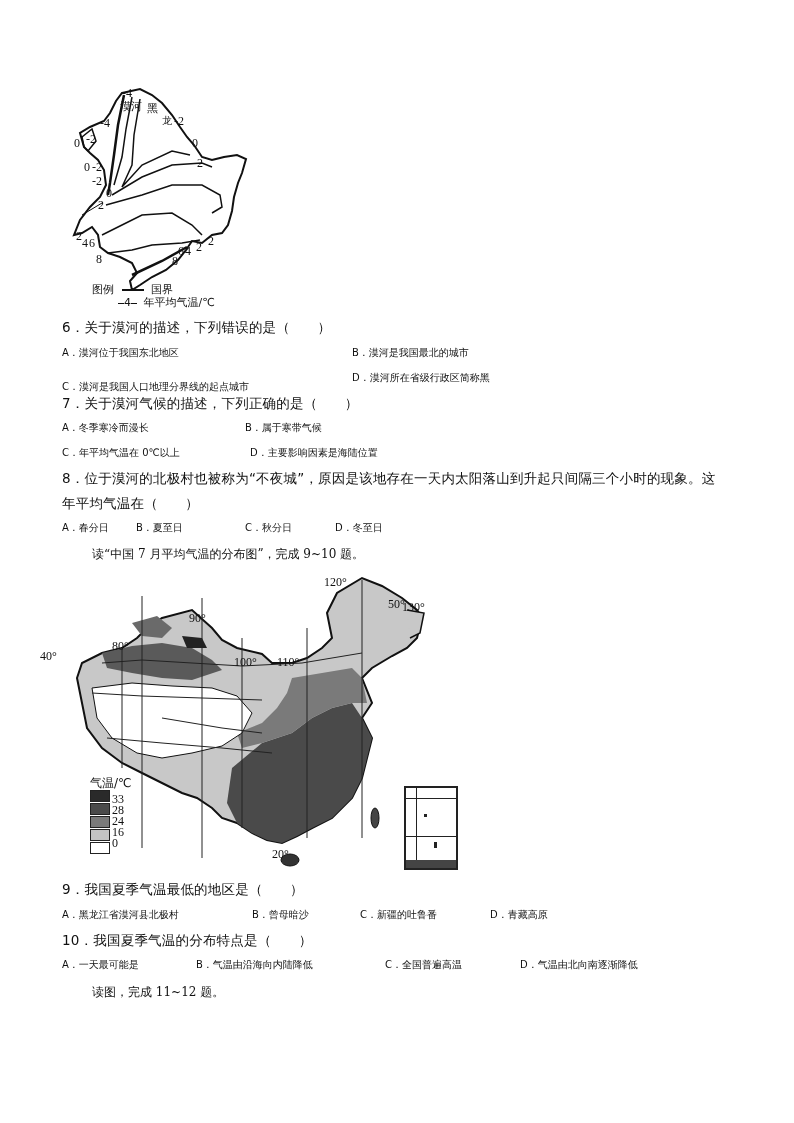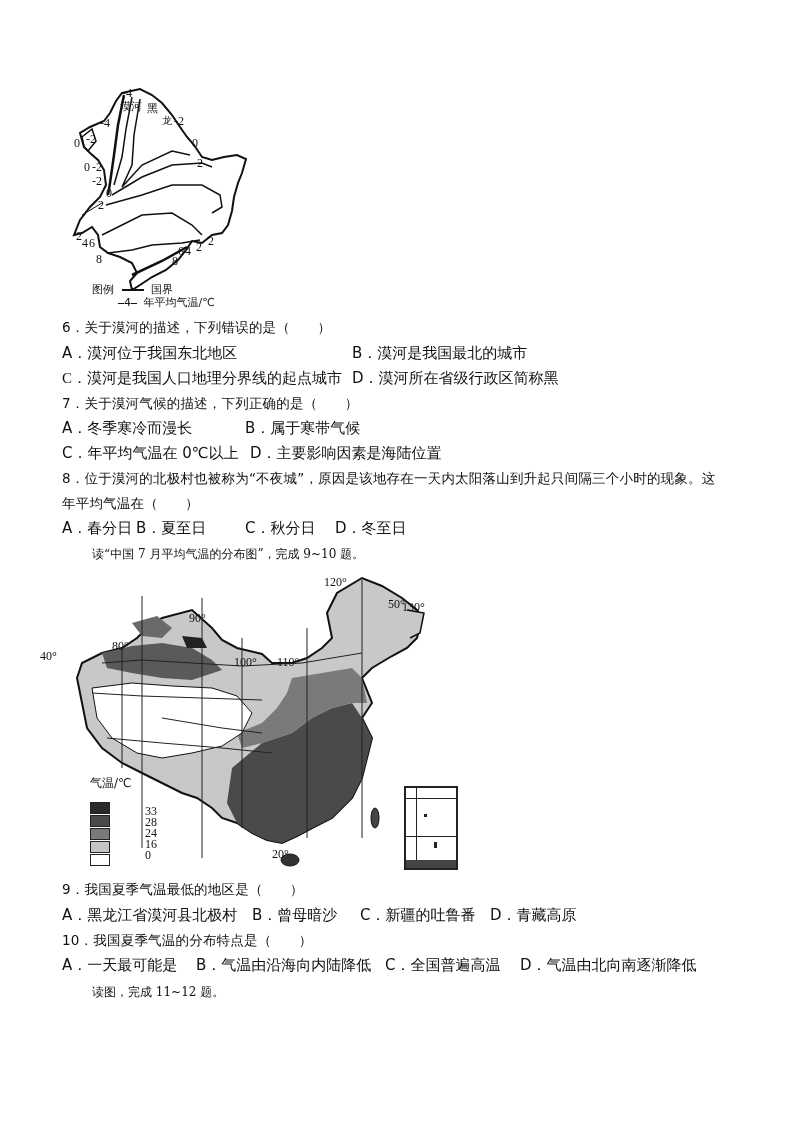--- a/index.html
+++ b/index.html
@@ -1,20 +1,20 @@
 <!DOCTYPE html>
 <html><head>
 <meta charset="utf-8">
 <style>
   html, body { margin: 0; padding: 0; background: #ffffff; }
   body { width: 794px; height: 1123px; position: relative; overflow: hidden;
          font-family: "DejaVu Sans", "Liberation Sans", sans-serif; color: #111; }
   .abs { position: absolute; }
   .line { position: absolute; left: 62px; font-size: 13.5px; line-height: 18px; white-space: nowrap; letter-spacing: 0.2px; }
-  .opt { position: absolute; font-size: 15px; line-height: 18px; white-space: nowrap; }
+  .opt { position: absolute; font-size: 10px; line-height: 18px; white-space: nowrap; }
   .intro { position: absolute; left: 92px; font-size: 12px; line-height: 16px; white-space: nowrap; font-family: "DejaVu Serif", serif; }
   .maplabel { position: absolute; font-family: "Liberation Serif", "DejaVu Serif", serif; font-size: 12px; line-height: 12px; color: #111; }
   .legend-swatch { width: 18px; height: 10px; border: 1px solid #222; margin-bottom: 1px; }
   svg { display: block; }
 </style>
 </head>
 <body>
 
 <div class="abs" style="left:62px; top:85px; width:200px; height:225px;">
   <svg width="200" height="205" viewBox="0 0 200 205">
@@ -66,21 +66,21 @@
   </div>
   <div class="abs" style="left:56px; top:211px; font-size:11px; line-height:13px;">
     <span style="display:inline-block; width:6px; height:1px; background:#111; vertical-align:middle;"></span><span>4</span><span style="display:inline-block; width:6px; height:1px; background:#111; vertical-align:middle; margin-right:3px;"></span>
     <span>年平均气温/℃</span>
   </div>
 </div>
 
 <div class="line" style="top:318px;">6．关于漠河的描述，下列错误的是（　　）</div>
 <div class="opt" style="left:62px; top:344px;">A．漠河位于我国东北地区</div>
 <div class="opt" style="left:352px; top:344px;text-align:center;">B．漠河是我国最北的城市</div>
-<div class="opt" style="left:62px; top:369px;font-family:Liberation Serif, serif;">C．漠河是我国人口地理分界线的起点城市</div>
+<div class="opt" style="left:62px; top:378px;">C．漠河是我国人口地理分界线的起点城市</div>
 <div class="opt" style="left:352px; top:369px;">D．漠河所在省级行政区简称黑</div>
 
 <div class="line" style="top:394px;">7．关于漠河气候的描述，下列正确的是（　　）</div>
 <div class="opt" style="left:62px; top:419px;">A．冬季寒冷而漫长</div>
 <div class="opt" style="left:245px; top:419px;">B．属于寒带气候</div>
 <div class="opt" style="left:62px; top:444px;">C．年平均气温在 0℃以上</div>
 <div class="opt" style="left:250px; top:444px;">D．主要影响因素是海陆位置</div>
 
 <div class="line" style="top:469px;">8．位于漠河的北极村也被称为“不夜城”，原因是该地存在一天内太阳落山到升起只间隔三个小时的现象。这</div>
 <div class="line" style="top:494px;">年平均气温在（　　）</div>
@@ -131,21 +131,21 @@
   <span class="maplabel" style="left:127px; top:44px;">90°</span>
   <span class="maplabel" style="left:172px; top:88px;">100°</span>
   <span class="maplabel" style="left:215px; top:88px;">110°</span>
   <span class="maplabel" style="left:262px; top:8px;">120°</span>
   <span class="maplabel" style="left:326px; top:30px;">50°</span>
   <span class="maplabel" style="left:340px; top:33px;">130°</span>
   <span class="maplabel" style="left:210px; top:280px;">20°</span>
 
   <div class="abs" style="left:28px; top:208px;">
     <div style="font-size:12px; line-height:14px; font-family:'DejaVu Sans',sans-serif;">气温/℃</div>
-    <div style="display:flex; margin-top:12px;gap:33px;">
+    <div style="display:flex; margin-top:0;">
       <div>
         <div class="legend-swatch" style="background:#2a2a2a;"></div>
         <div class="legend-swatch" style="background:#4a4a4a;"></div>
         <div class="legend-swatch" style="background:#7a7a7a;"></div>
         <div class="legend-swatch" style="background:#c4c4c4;"></div>
         <div class="legend-swatch" style="background:#ffffff;"></div>
       </div>
       <div style="margin-left:2px; font-family:'Liberation Serif',serif; font-size:12px; line-height:11px; padding-top:4px;">
         <div>33</div>
         <div>28</div>

